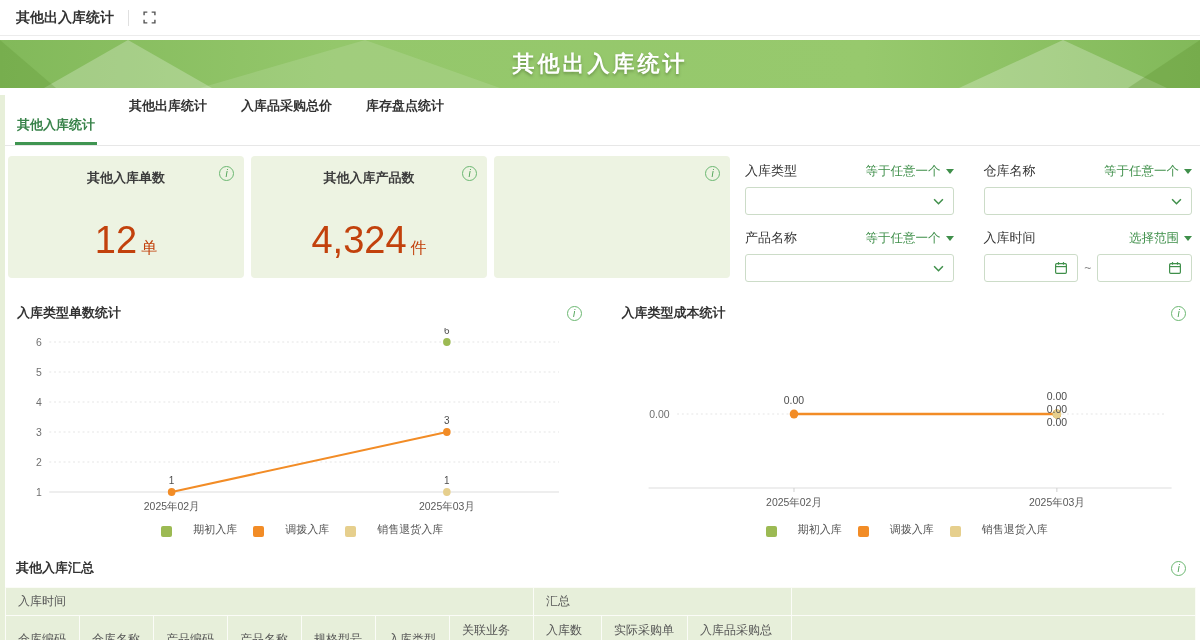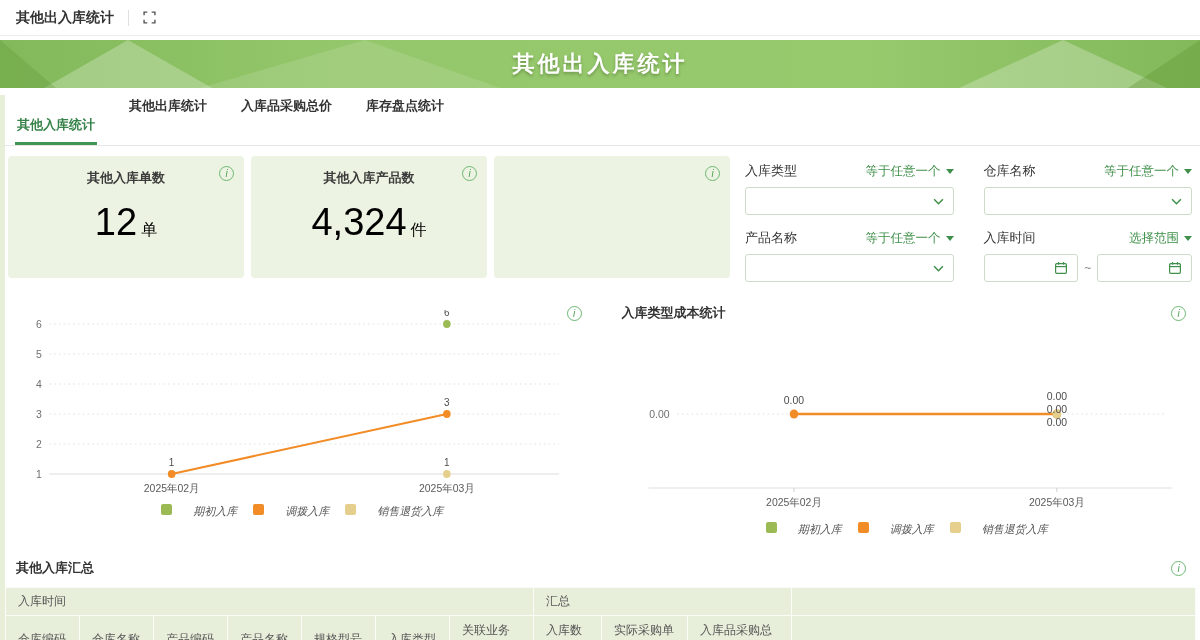--- a/index.html
+++ b/index.html
@@ -30,21 +30,21 @@
 
   
   .tabs { margin-left:5px; display:flex; gap:30px; padding:0 0 0 10px; border-bottom:1px solid #e7e7e7; }
   .tab { font-size:13px; font-weight:bold; color:#333; padding:9px 2px 8px; border-bottom:3px solid transparent; cursor:pointer; }
   .tab.active { color:#38834a; border-bottom-color:#3f9551;margin-top:19px; }
 
   
   .stats-row { display:flex; gap:7px; margin:10px 4px 0 8px; }
   .stat-card { width:236px; height:122px; background:#edf3e2; border-radius:4px; position:relative; text-align:center; flex:none; }
   .stat-title { font-size:13px; font-weight:600; color:#3c3c3c; margin-top:13px; }
-  .stat-value-wrap { margin-top:14px; color:#000000; }
+  .stat-value-wrap { margin-top:32px; color:#c2410c; }
   .stat-value { font-size:38px; }
   .stat-unit { font-size:16px; margin-left:4px; }
   .info-icon { position:absolute; top:10px; right:10px; width:15px; height:15px; border:1px solid #6cb872; border-radius:50%;
     color:#4ca254; font-size:10px; line-height:13px; text-align:center; font-style:italic; cursor:pointer; background:transparent; }
   .info-inline { position:absolute; top:8px; right:10px; }
 
   .filter-panel { flex:1; display:grid; grid-template-columns:1fr 1fr; column-gap:30px; row-gap:14px; padding:6px 4px 0 8px; align-content:start; }
   .filter-label-row { display:flex; justify-content:space-between; align-items:center; }
   .filter-label { font-size:13px; color:#333; }
   .filter-op { font-size:12.5px; color:#3f8f4a; display:inline-flex; align-items:center; gap:5px; cursor:pointer; }
@@ -54,21 +54,21 @@
   .date-row { display:flex; align-items:center; margin-top:7px; }
   .date-row .date-box { margin-top:0; flex:1; }
   .range-sep { margin:0 6px; color:#888; font-size:12px; }
 
   
   .charts-row { display:flex; gap:18px; margin:16px 4px 0 5px; }
   .chart-panel { flex:1; position:relative; padding:6px 4px 0 12px; }
   .chart-title { font-size:13px; font-weight:600; color:#333; }
   .chart-svg { display:block; width:100%; height:192px; margin-top:6px; }
   .legend { display:flex; justify-content:center; align-items:center; gap:16px; font-size:11px; color:#555; margin:2px 0 8px; }
-  .legend-item { display:inline-flex; align-items:flex-start; gap:21px; cursor:pointer;font-style:italic; }
+  .legend-item { display:inline-flex; align-items:flex-end; gap:21px; cursor:pointer; }
   .legend-item .sq { width:11px; height:11px; border-radius:2px; display:inline-block; }
 
   
   .table-section { margin:4px 4px 0 5px; position:relative; }
   .table-title { font-size:13px; font-weight:700; color:#333; padding:10px 0 10px 11px; }
   table { width:100%; border-collapse:collapse; font-size:12px; color:#555; table-layout:fixed; }
   th { background:#e7efda; font-weight:normal; text-align:left; padding:6px 12px; border:1px solid #fbfcf7; }
   .group-row th { padding:5px 12px; }
 </style>
 </head>
@@ -193,20 +193,21 @@
               <line x1="8.8" y1="1" x2="8.8" y2="3.4"></line>
             </svg>
         </div>
       </div>
     </div>
   </div>
 </div>
 
 <div class="charts-row">
   <div class="chart-panel">
+    <div class="chart-title">入库类型单数统计</div>
     <span class="info-icon info-inline">i</span>
     <svg id="chart-a" class="chart-svg" viewBox="0 0 600 192" preserveAspectRatio="none">
         <line x1="34" y1="164" x2="570" y2="164" stroke="#dcdcdc"></line>
         <text x="26" y="168" text-anchor="end" font-size="11" fill="#707070" font-family="Liberation Sans, DejaVu Sans, sans-serif">1</text>
         <line x1="34" y1="134" x2="570" y2="134" stroke="#e4e4e4" stroke-dasharray="2 3"></line>
         <text x="26" y="138" text-anchor="end" font-size="11" fill="#707070" font-family="Liberation Sans, DejaVu Sans, sans-serif">2</text>
         <line x1="34" y1="104" x2="570" y2="104" stroke="#e4e4e4" stroke-dasharray="2 3"></line>
         <text x="26" y="108" text-anchor="end" font-size="11" fill="#707070" font-family="Liberation Sans, DejaVu Sans, sans-serif">3</text>
         <line x1="34" y1="74" x2="570" y2="74" stroke="#e4e4e4" stroke-dasharray="2 3"></line>
         <text x="26" y="78" text-anchor="end" font-size="11" fill="#707070" font-family="Liberation Sans, DejaVu Sans, sans-serif">4</text>

